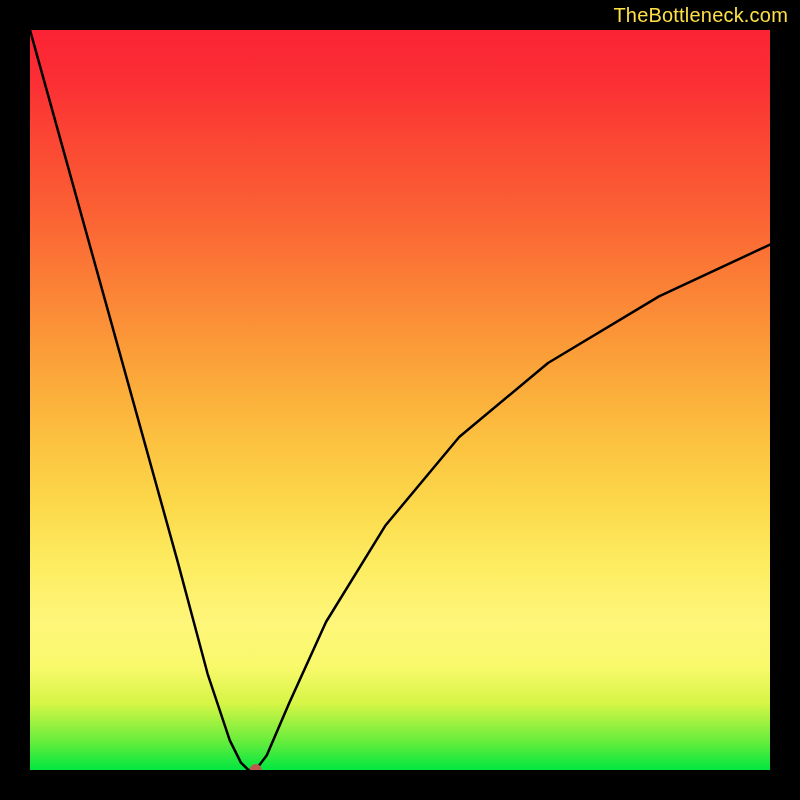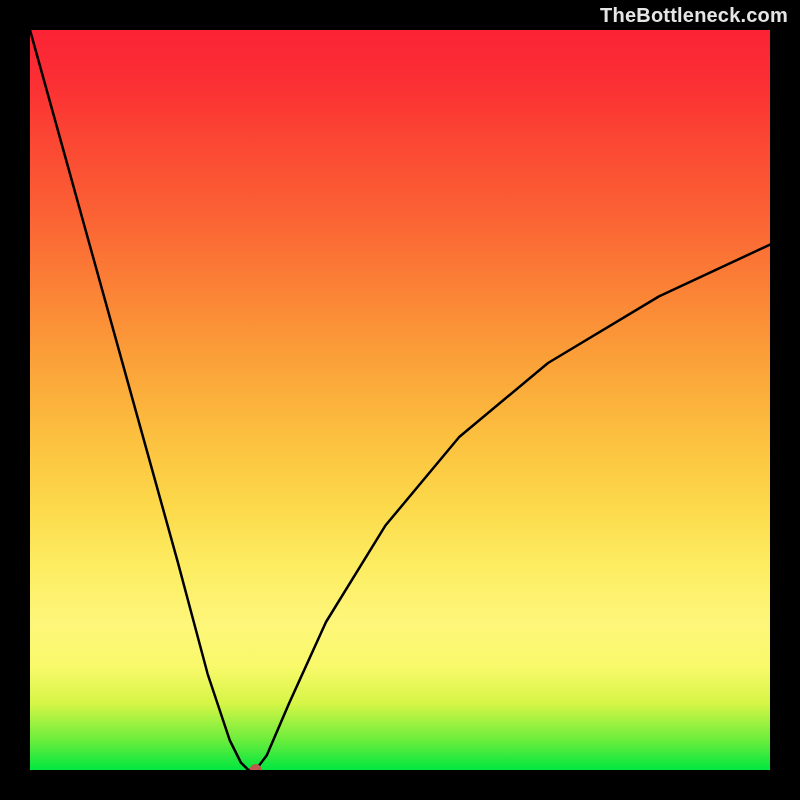--- a/index.html
+++ b/index.html
@@ -59,23 +59,23 @@
     stroke-linejoin: round;
     stroke-linecap: round;
   }
   .dot {
     fill: #bf5a4f;
   }
   .watermark {
     position: absolute;
     top: 4px;
     right: 12px;
-    color: #e5e5e5;
+    color: #fde047;
     font-size: 20px;
-    font-weight: 700;
+    font-weight: 400;
     letter-spacing: 0.2px;
     user-select: none;
   }
 </style>
 </head>
 <body>
 
 <div class="chart-wrap">
 
   <div class="watermark">TheBottleneck.com</div>

